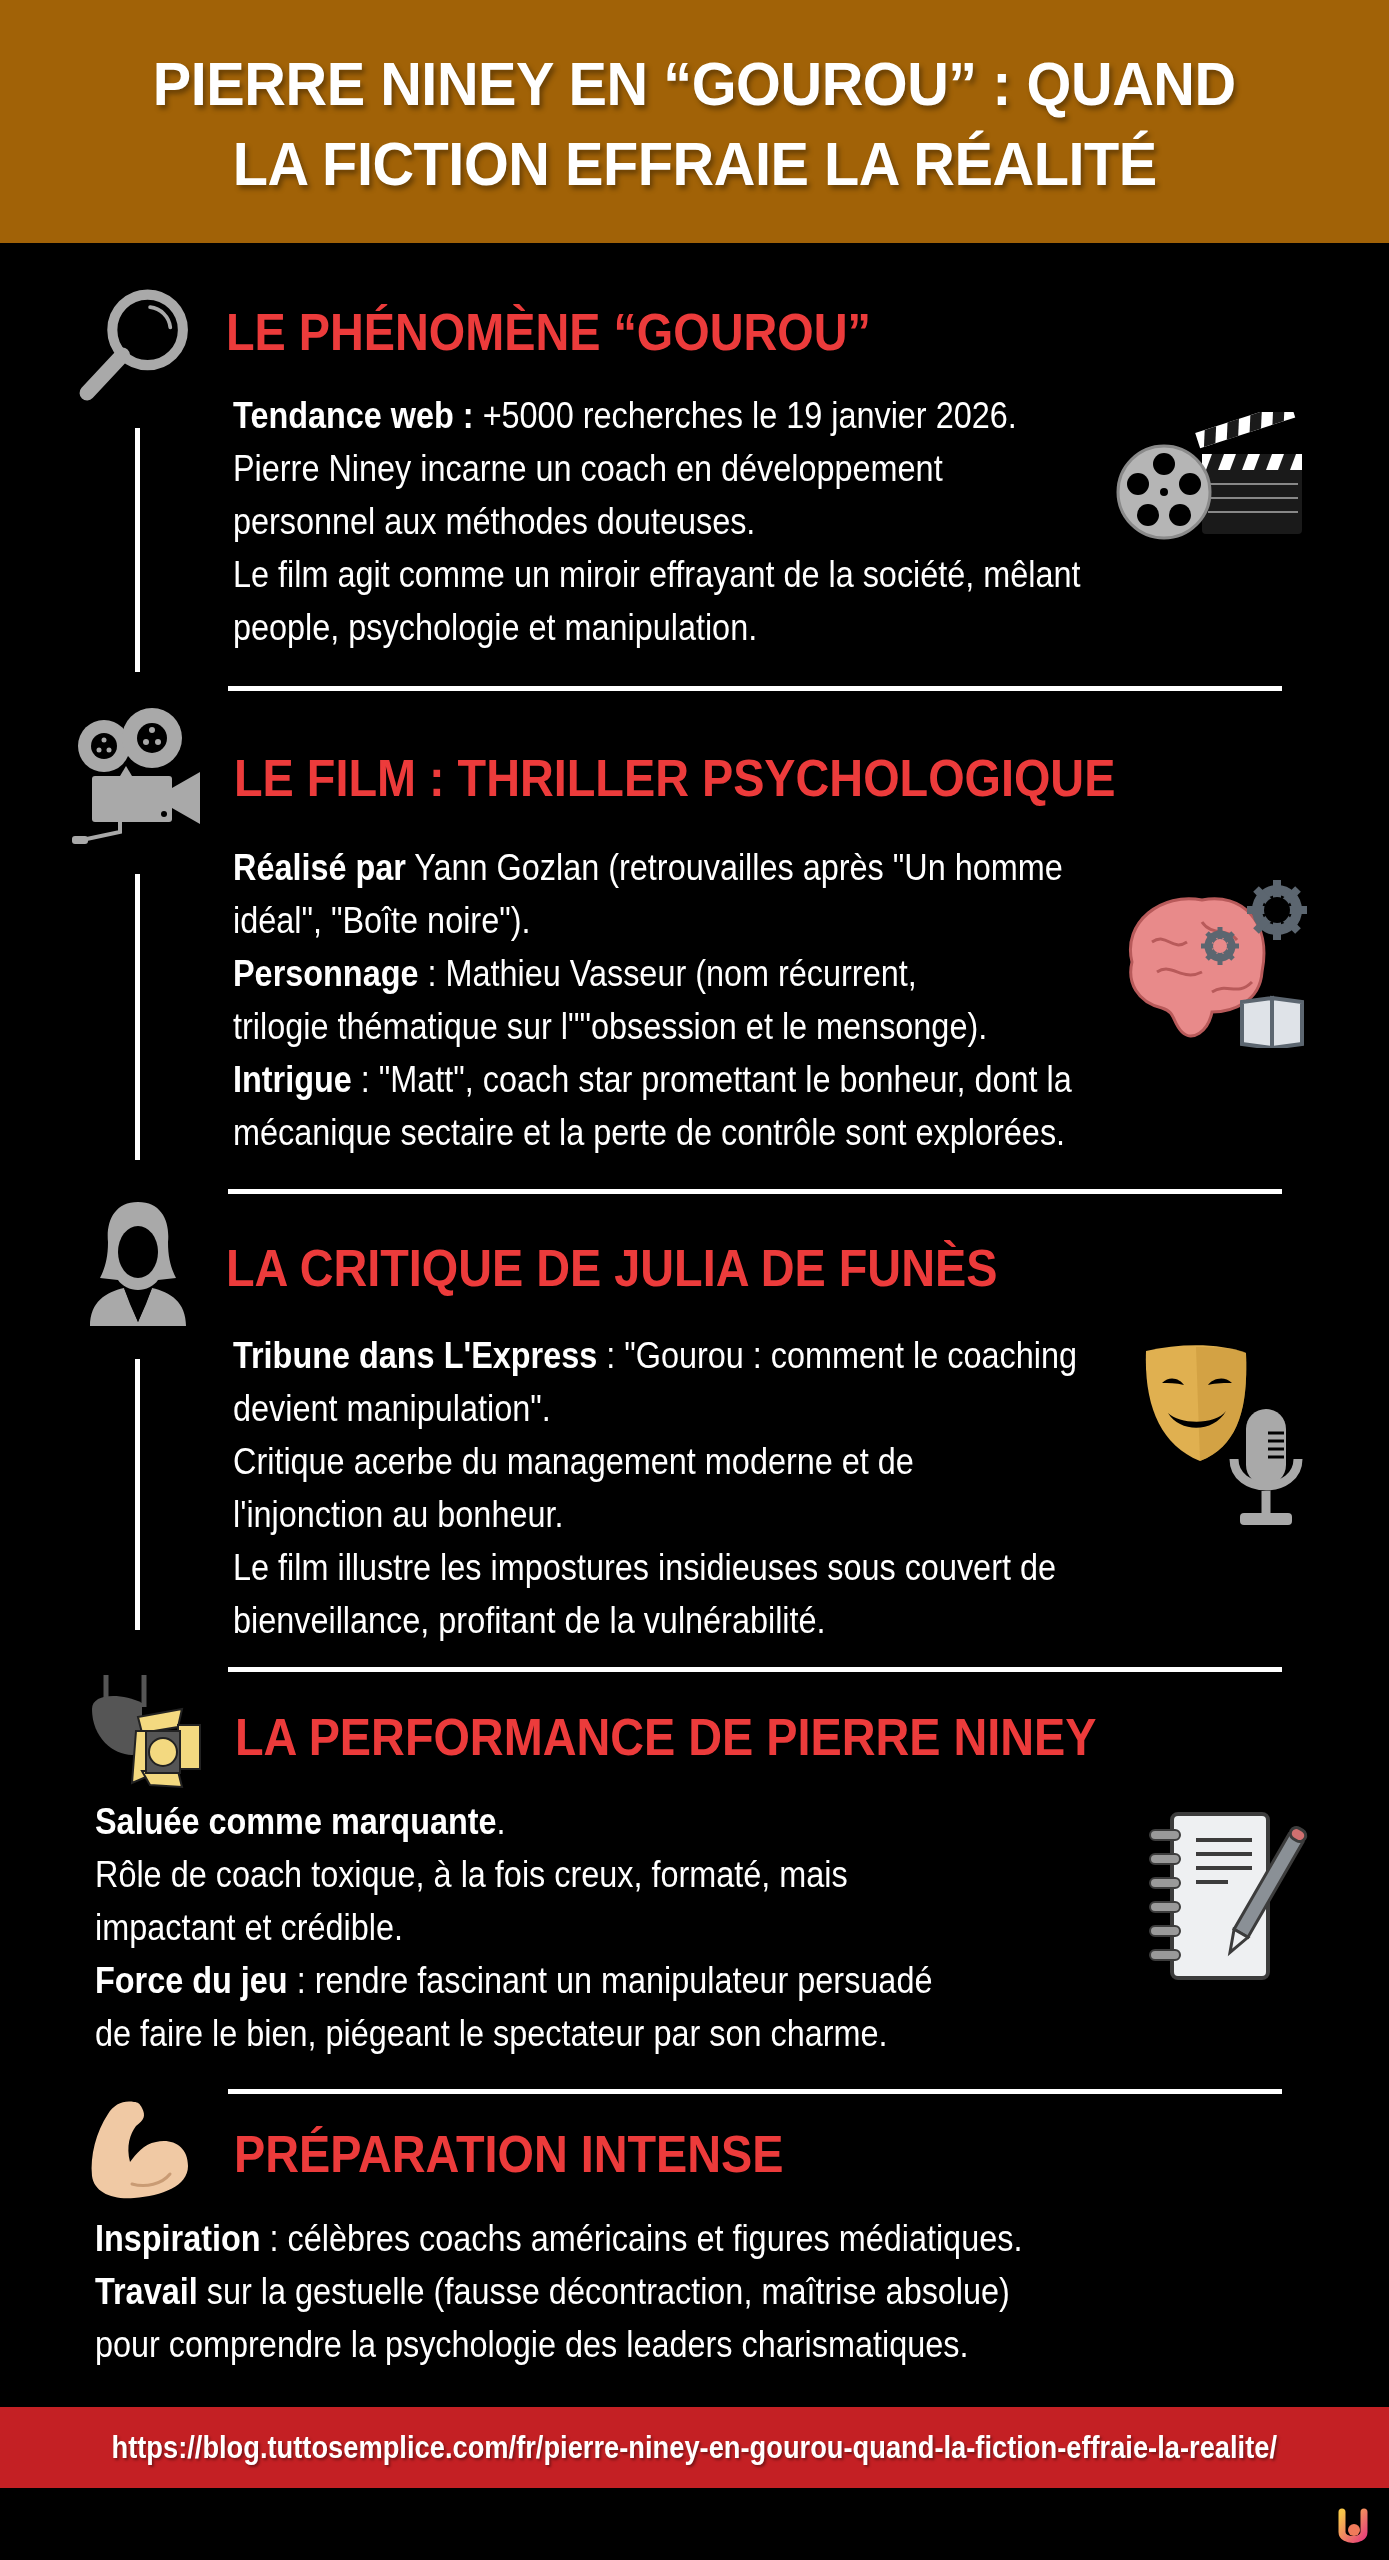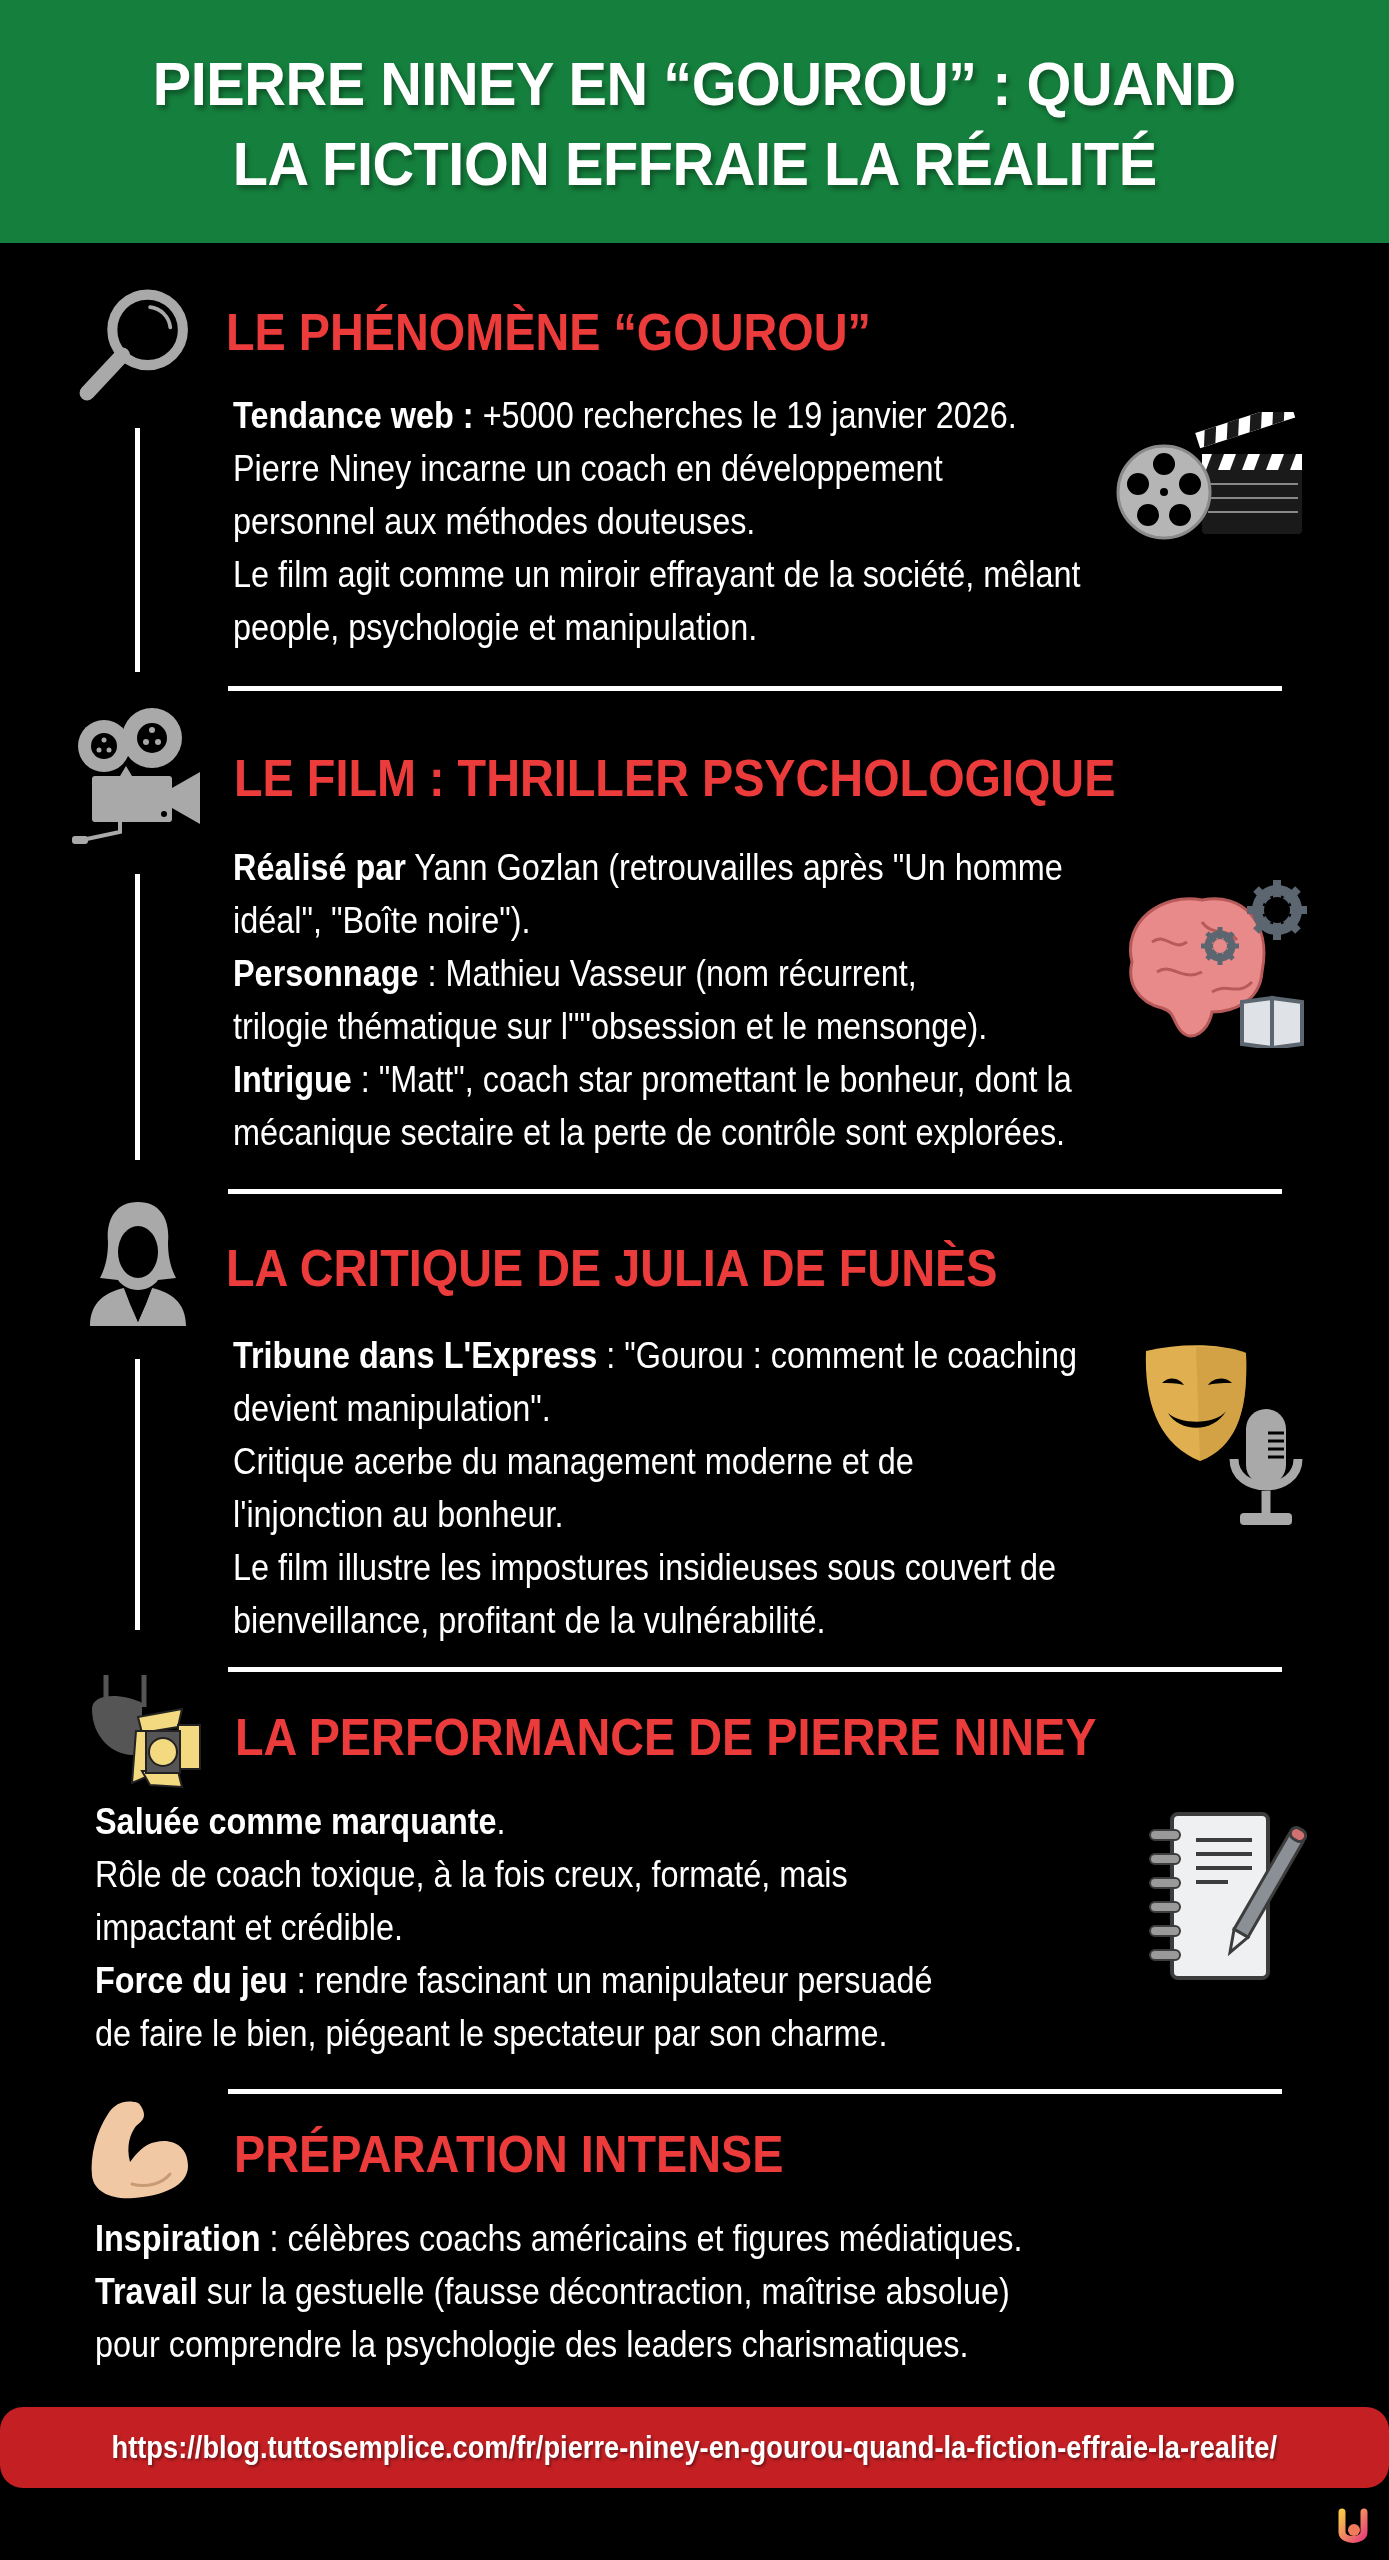--- a/index.html
+++ b/index.html
@@ -1,21 +1,21 @@
 <!DOCTYPE html>
 <html><head>
 <meta charset="utf-8">
 <style>
   * { box-sizing: border-box; margin: 0; padding: 0; }
   html, body { width: 1389px; height: 2560px; background: #000; overflow: hidden; }
   body { position: relative; font-family: "Liberation Sans", "DejaVu Sans", sans-serif; color: #fff; }
 
   .header {
     position: absolute; left: 0; top: 0; width: 1389px; height: 243px;
-    background: #15803d;
+    background: #a16207;
     display: flex; flex-direction: column; align-items: center; justify-content: center;
     padding-top: 4px;
   }
   .header .line {
     font-family: "Liberation Sans", sans-serif; font-weight: 700;
     font-size: 62px; line-height: 80px; letter-spacing: -0.5px;
     color: #fff; text-shadow: 3px 4px 6px rgba(0,0,0,0.35);
     white-space: nowrap;
     transform: scaleX(0.93);
   }
@@ -33,21 +33,21 @@
   .body-text b { font-weight: 700; }
 
   .vbar { position: absolute; width: 5px; background: #fff; }
   .divider { position: absolute; left: 228px; width: 1054px; height: 5px; background: #fff; }
 
   .icon { position: absolute; }
   .icon svg { width: 100%; height: 100%; display: block; }
 
   .url-band {
     position: absolute; left: 0; top: 2407px; width: 1389px; height: 81px;
-    background: #c42024; display: flex; align-items: center; justify-content: center; border-radius: 23px;
+    background: #c42024; display: flex; align-items: center; justify-content: center;
   }
   .url-band span {
     font-weight: 700; font-size: 31px; color: #fff; white-space: nowrap;
     text-shadow: 2px 2px 3px rgba(0,0,0,0.4);
     transform: scaleX(0.88);
   }
 </style>
 </head>
 <body>
 

